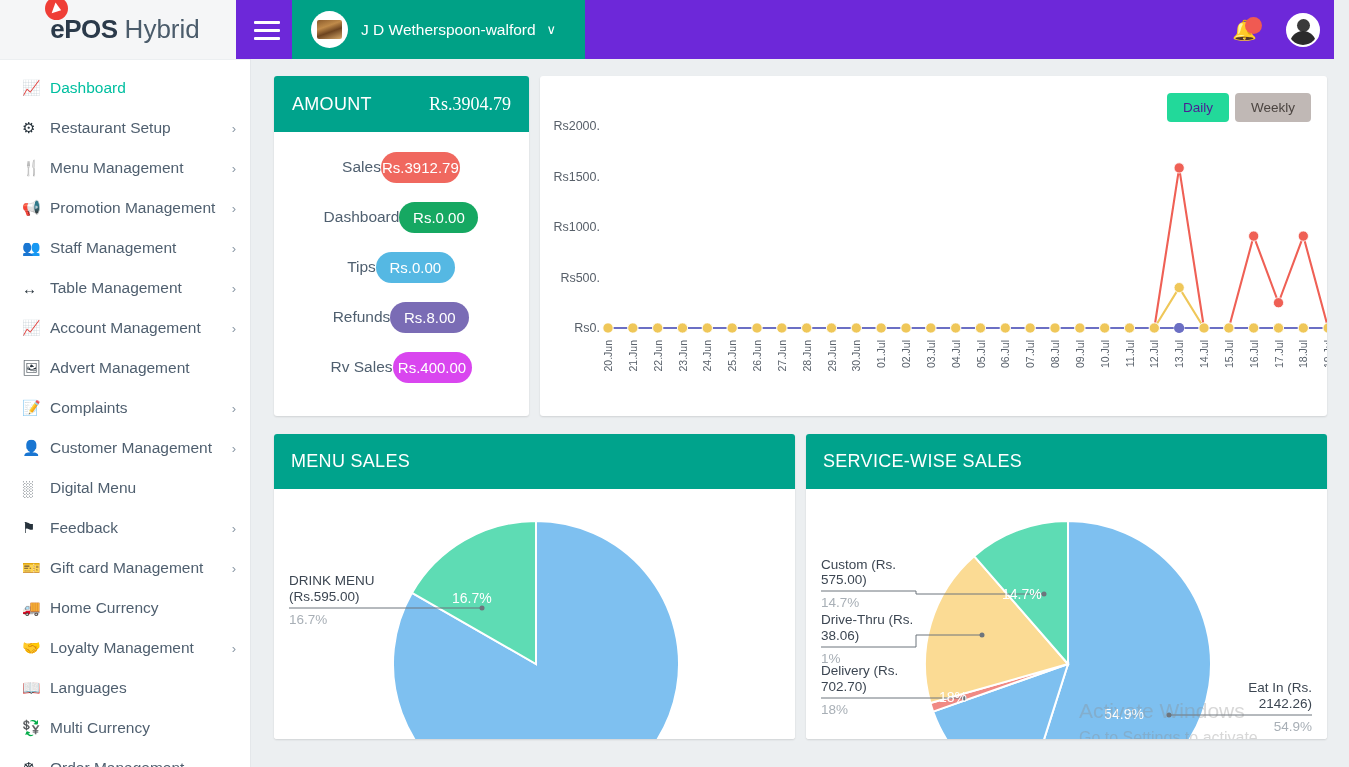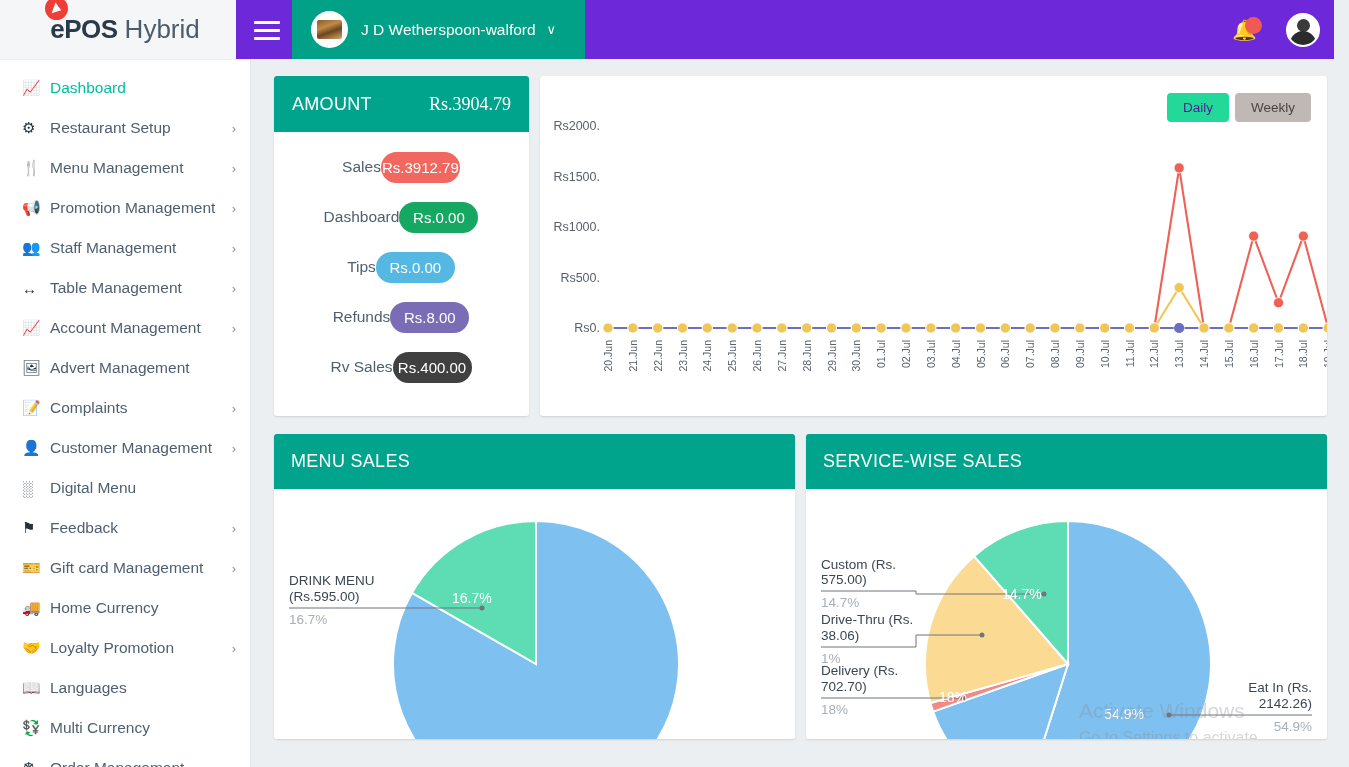--- a/index.html
+++ b/index.html
@@ -239,21 +239,21 @@
           <span class="nav-label">Gift card Management</span>
           <span class="nav-caret">›</span>
         </div>
         <div class="nav-item">
           <span class="nav-ic">🚚</span>
           <span class="nav-label">Home Currency</span>
           <span class="nav-caret"></span>
         </div>
         <div class="nav-item">
           <span class="nav-ic">🤝</span>
-          <span class="nav-label">Loyalty Promotion</span>
+          <span class="nav-label">Loyalty Management</span>
           <span class="nav-caret">›</span>
         </div>
         <div class="nav-item">
           <span class="nav-ic">📖</span>
           <span class="nav-label">Languages</span>
           <span class="nav-caret"></span>
         </div>
         <div class="nav-item">
           <span class="nav-ic">💱</span>
           <span class="nav-label">Multi Currency</span>
@@ -315,21 +315,21 @@
             <div class="amount-row">
               <span class="amount-label">Tips</span>
               <span class="pill" style="background: rgb(85, 184, 227);">Rs.0.00</span>
             </div>
             <div class="amount-row">
               <span class="amount-label">Refunds</span>
               <span class="pill" style="background: rgb(122, 108, 181);">Rs.8.00</span>
             </div>
             <div class="amount-row">
               <span class="amount-label">Rv Sales</span>
-              <span class="pill" style="background: #404040;">Rs.400.00</span>
+              <span class="pill" style="background: #d946ef;">Rs.400.00</span>
             </div>
           </div>
       </section>
 
       <section class="card chart-card">
         <div class="toggle-wrap">
           <button class="tg on">Daily</button>
           <button class="tg off">Weekly</button>
         </div>
         <svg id="linechart" viewBox="0 0 827 302" preserveAspectRatio="none" style="position: absolute; left: 0px; top: 38px; width: 827px; height: 302px;">

